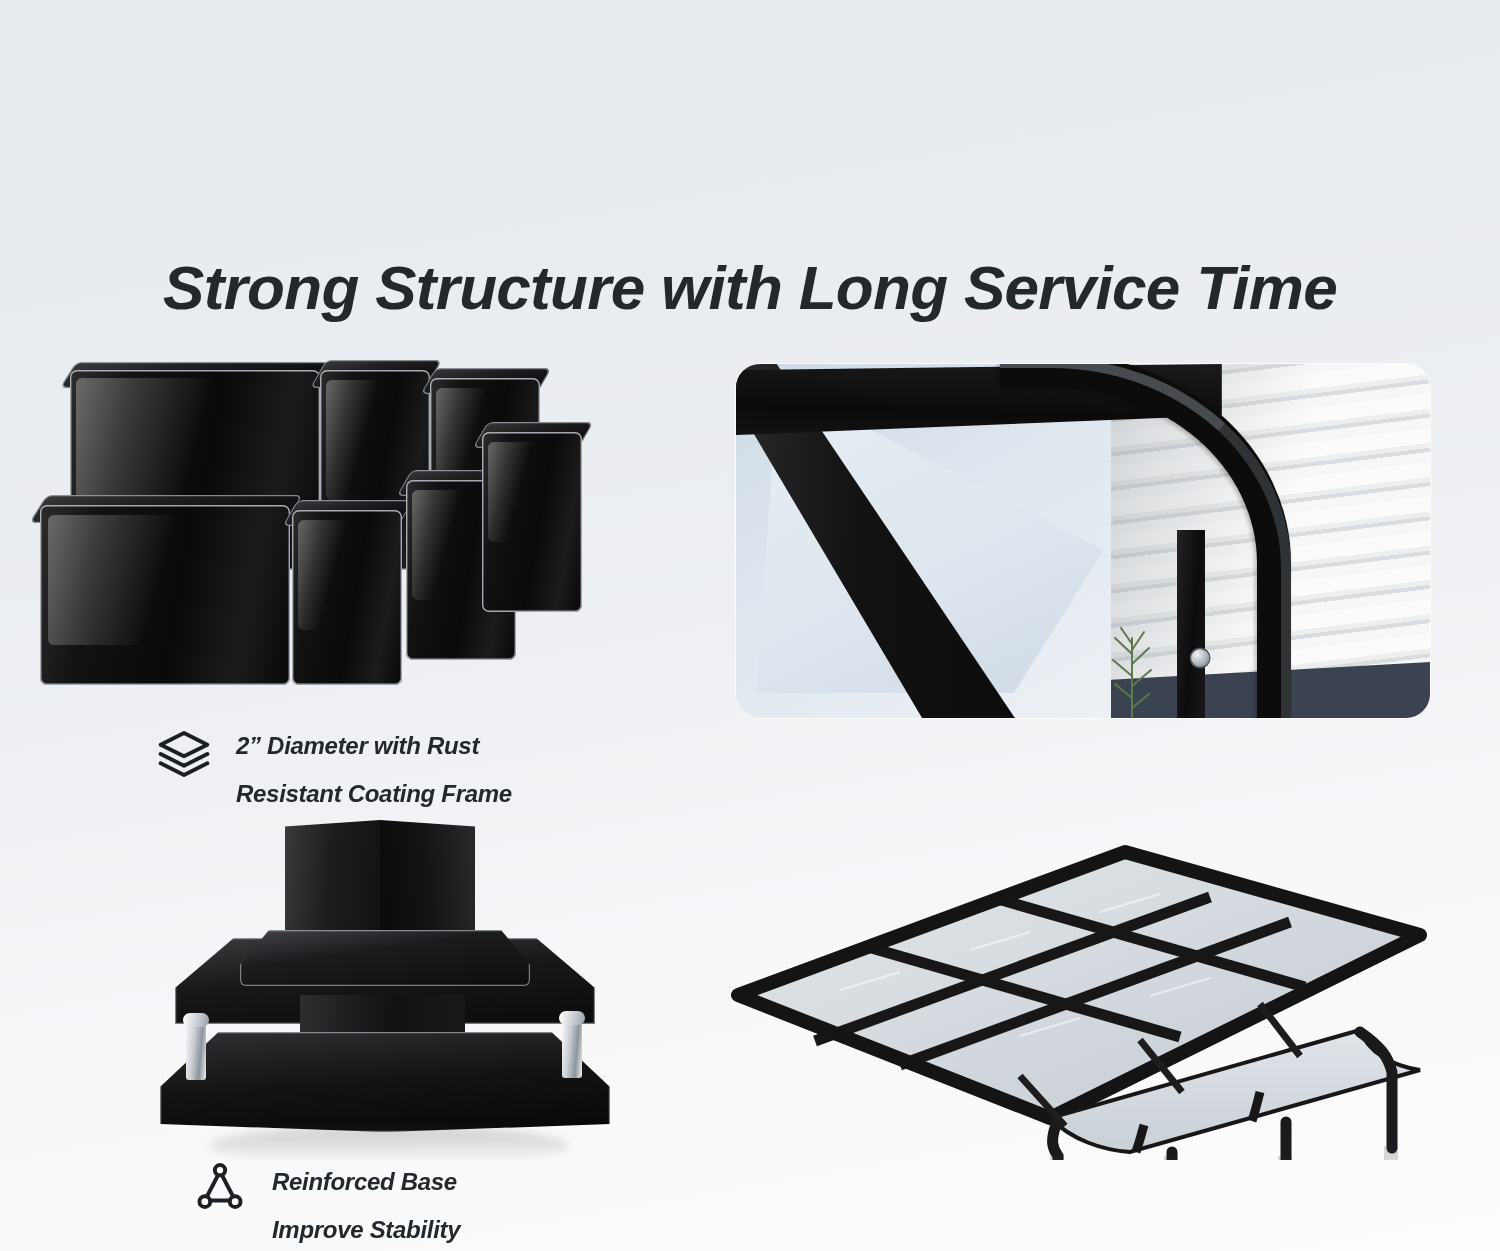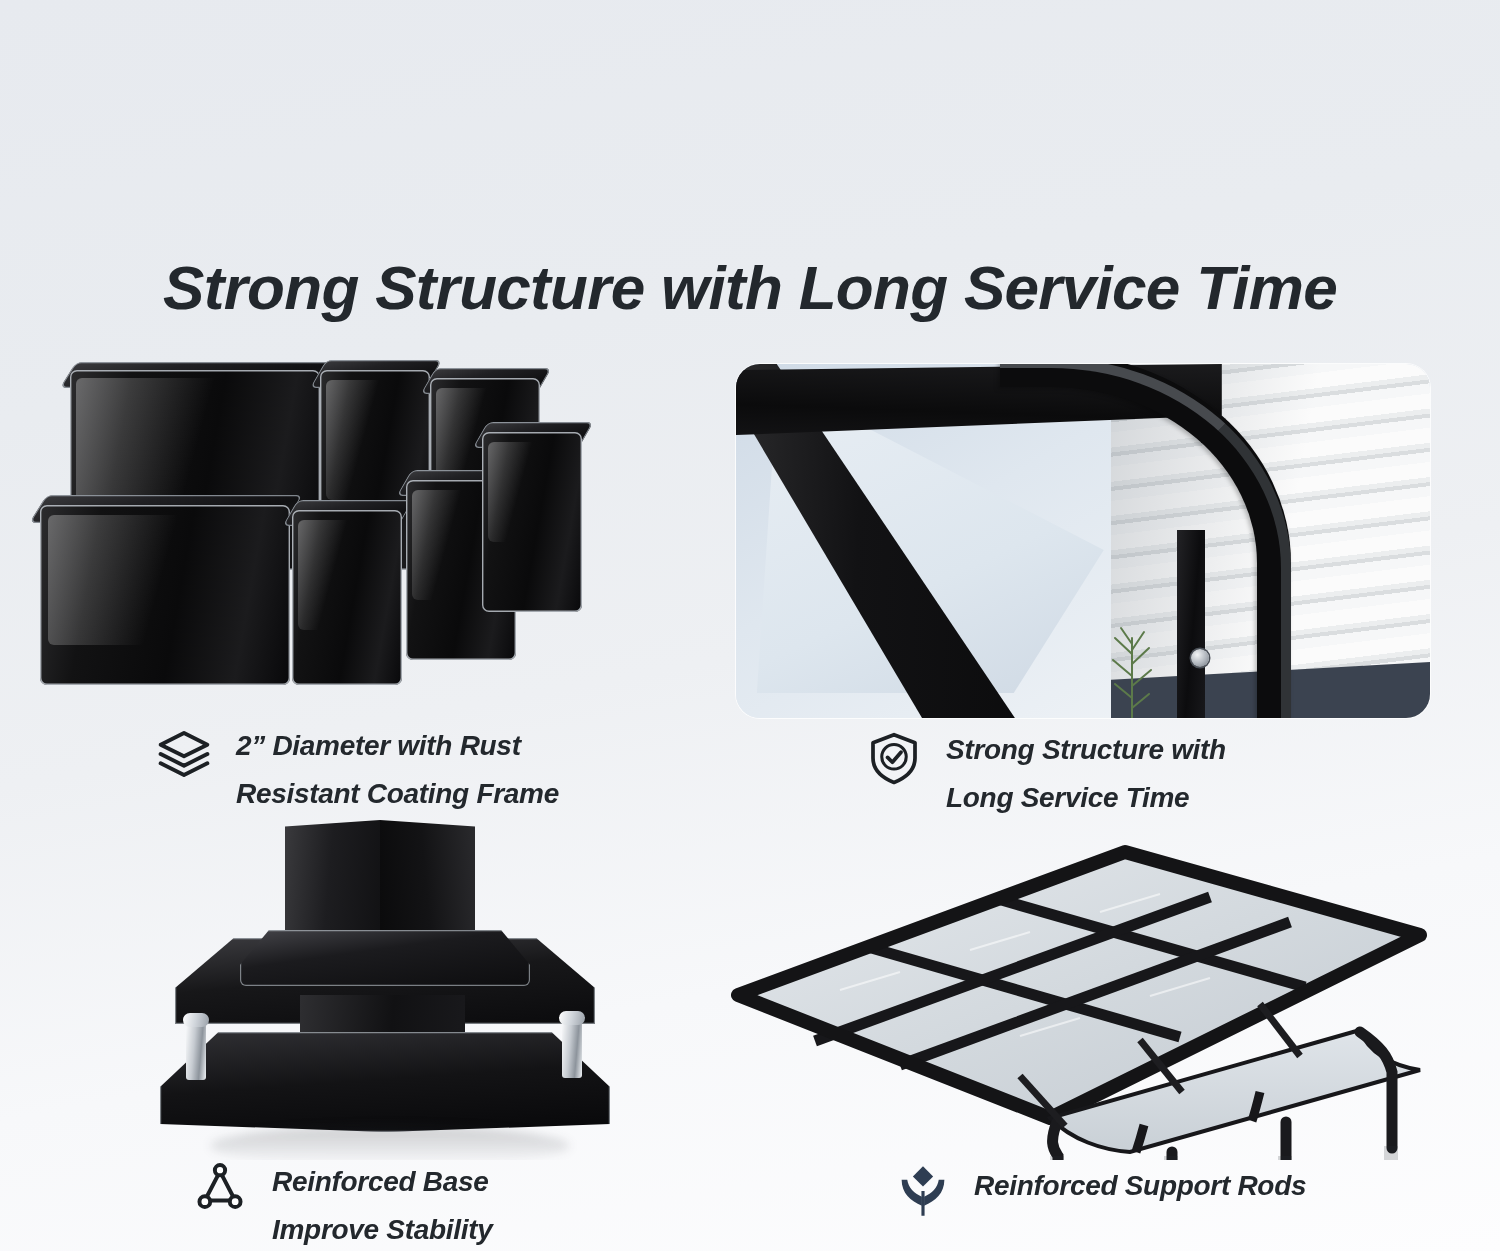--- a/index.html
+++ b/index.html
@@ -21,21 +21,21 @@
     color:#23282d; white-space:nowrap;
   }
 
   
   .panel{ position:absolute; overflow:hidden; }
 
   
   .feature{ position:absolute; display:flex; align-items:flex-start; gap:24px; }
   .feature .ficon{ flex:0 0 auto; width:56px; height:56px; margin-top:4px; }
   .feature .flabel{
-    font-size:28px; line-height:48px; font-weight:600;
+    font-size:24px; line-height:48px; font-weight:600;
     color:#23282d; letter-spacing:-0.3px; white-space:pre-line;
   }
 
   
   #p1{ left:30px; top:360px; width:690px; height:350px; }
   .tube{ position:absolute; }
   .tube .face-front{
     position:absolute; inset:0;
     background:linear-gradient(100deg,#2c2c2e 0%,#121213 22%,#0a0a0b 55%,#1b1b1d 80%,#08080a 100%);
     border-radius:7px;
@@ -356,50 +356,28 @@
       <svg viewBox="0 0 48 48" fill="none" stroke="#1c2024" stroke-width="3.4" stroke-linejoin="round" stroke-linecap="round">
         <polygon points="24,6 44,16 24,26 4,16"></polygon>
         <polyline points="4,24 24,34 44,24"></polyline>
         <polyline points="4,32 24,42 44,32"></polyline>
       </svg>
     </span>
     <span class="flabel">2” Diameter with Rust
 Resistant Coating Frame</span>
   </div>
 
-  <div class="feature" id="f2" style="left:866px; top:726px; width:520px;">
-    <span class="ficon">
-      <svg viewBox="0 0 48 48" fill="none" stroke="#1c2024" stroke-width="3.2" stroke-linejoin="round" stroke-linecap="round">
-        <path d="M24 4 L42 11 V24 C42 34 34 41 24 45 C14 41 6 34 6 24 V11 Z"></path>
-        <circle cx="24" cy="23" r="10.5" stroke-width="2.6"></circle>
-        <polyline points="18.5,23.5 22.6,27.6 30,19" stroke-width="3.2"></polyline>
-      </svg>
-    </span>
-    <span class="flabel">Strong Structure with
-Long Service Time</span>
-  </div>
 
   <div class="feature" id="f3" style="left:192px; top:1158px; width:520px;">
     <span class="ficon">
       <svg viewBox="0 0 48 48" fill="none" stroke="#1c2024" stroke-width="3.4" stroke-linejoin="round" stroke-linecap="round">
         <path d="M24 8 L37 33 L11 33 Z"></path>
         <circle cx="24" cy="7" r="4.4" fill="#ffffff"></circle>
         <circle cx="11" cy="34" r="4.6" fill="#ffffff"></circle>
         <circle cx="37" cy="34" r="4.6" fill="#ffffff"></circle>
       </svg>
     </span>
     <span class="flabel">Reinforced Base
 Improve Stability</span>
   </div>
 
-  <div class="feature" id="f4" style="left:896px; top:1162px; width:560px;">
-    <span class="ficon" style="width:54px;height:54px;margin-top:2px;">
-      <svg viewBox="0 0 48 48" fill="#2e3d52">
-        <path d="M24 2 L33 11 L24 20 L15 11 Z"></path>
-        <path d="M5 14 C5 26 13 33 23 37 L23 29 C16 26 11 21 10 14 Z"></path>
-        <path d="M43 14 C43 26 35 33 25 37 L25 29 C32 26 37 21 38 14 Z"></path>
-        <path d="M22.6 24 L25.4 24 L25.4 46 L22.6 46 Z"></path>
-      </svg>
-    </span>
-    <span class="flabel">Reinforced Support Rods</span>
-  </div>
 
 </div>
 
 </body></html>

